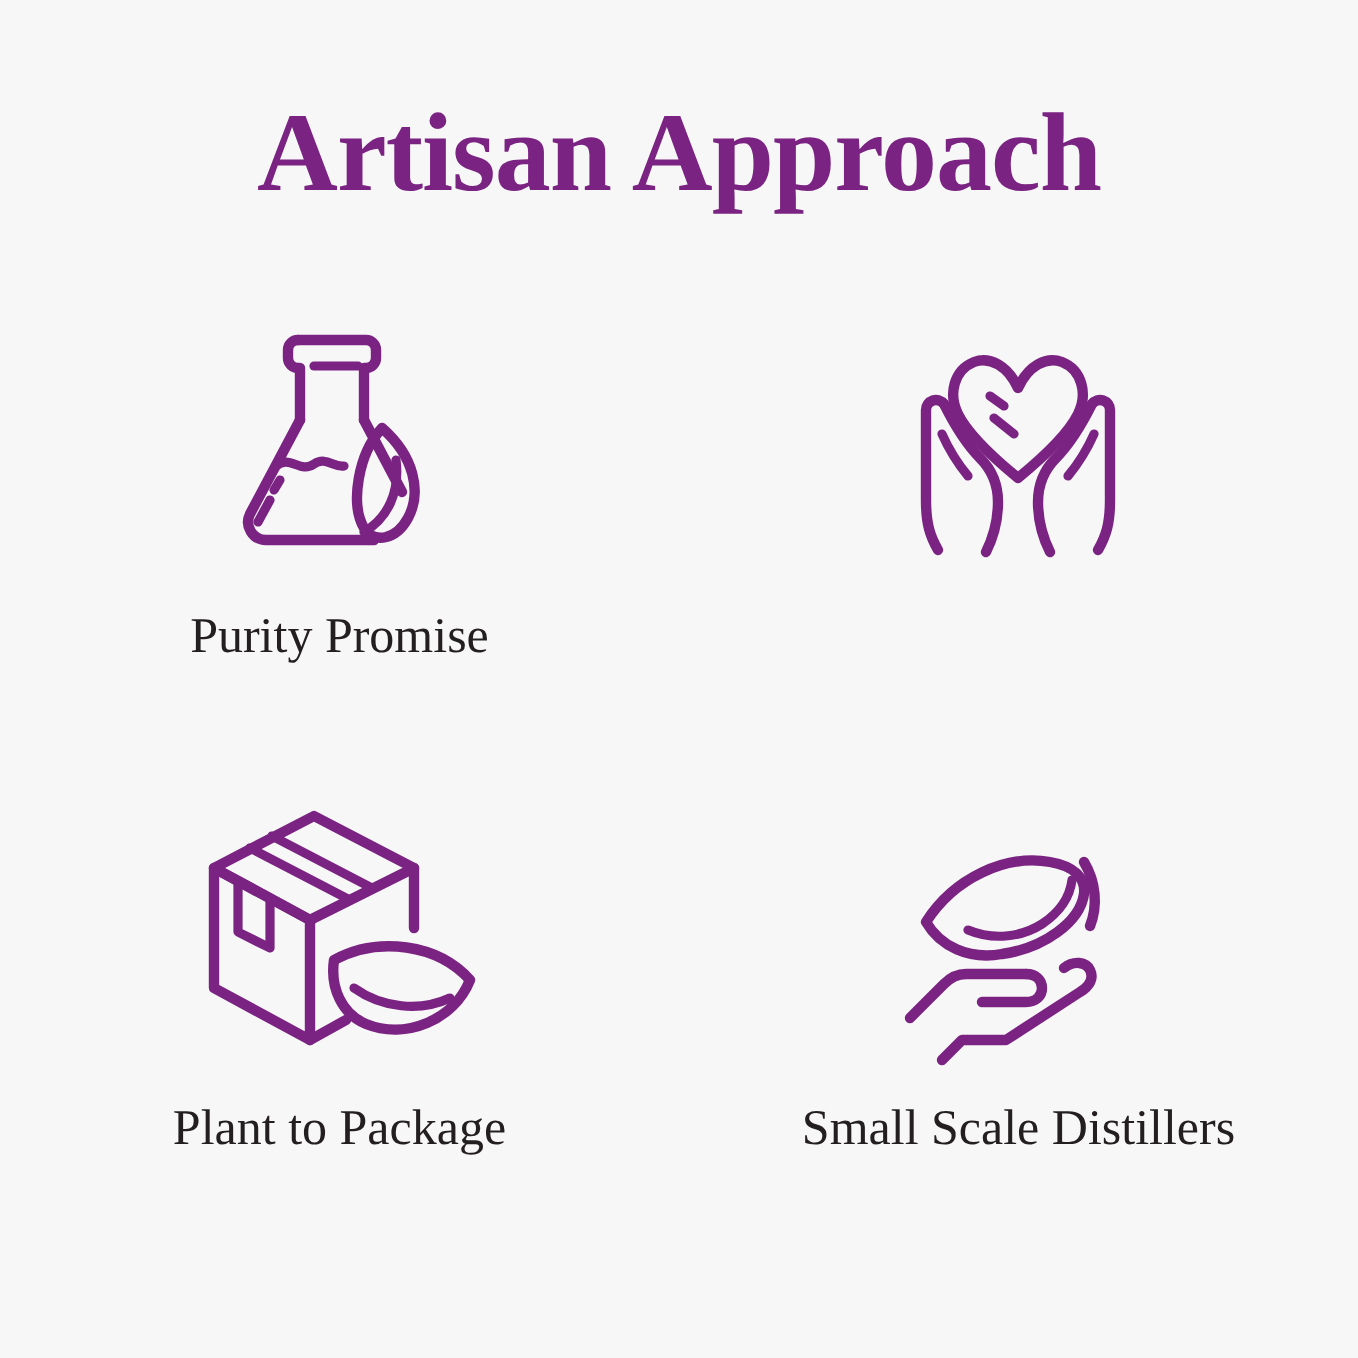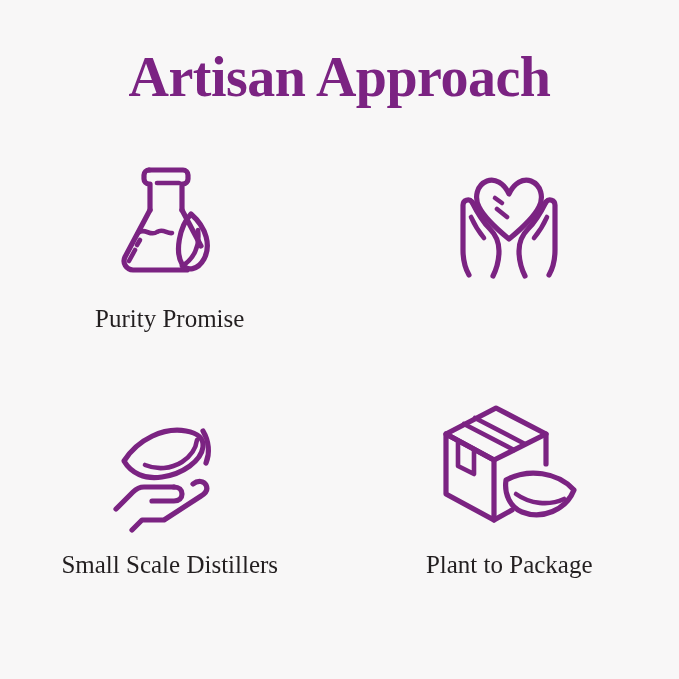--- a/index.html
+++ b/index.html
@@ -141,38 +141,20 @@
 
           <path class="ln" d="M112 48 a5 5 0 0 1 9 3 l0 45 c0 12 -2 18 -6 25"></path>
           <path class="ln" d="M112 48 c-6 12 -11 20 -18 27 c-6 6 -9 14 -9 22 c0 11 3 19 6 25"></path>
           <path class="ln-thin" d="M113 63 c-4 9 -8 15 -13 21"></path>
         </svg>
       </div>
     </div>
 
     <div class="feature-cell">
       <div class="feature-icon">
-        <svg viewBox="0 0 140 120" width="140" height="120" aria-hidden="true">
-
-          <path class="ln" d="M24 56 c14 -22 40 -34 62 -30 c12 2 18 8 17 16 c-2 14 -20 27 -41 30 c-17 3 -31 -4 -38 -16 z"></path>
-
-          <path class="ln" d="M103 26 c6 10 7 22 3 32"></path>
-
-          <path class="ln-thin" d="M45 60 c12 5 26 4 37 -3 c9 -6 14 -14 15 -22"></path>
-
-          <path class="ln" d="M16 104 l17 -17 c3 -3 7 -5 11 -5 h30"></path>
-          <path class="ln" d="M74 82 c5 0 8 3 8 7 c0 4 -3 7 -8 7 h-22"></path>
-          <path class="ln" d="M93 79 c5 -4 11 -3 13 1 c2 4 0 8 -5 11 l-37 24 h-22 l-10 10"></path>
-        </svg>
-      </div>
-      <div class="feature-label">Small Scale Distillers</div>
-    </div>
-
-    <div class="feature-cell">
-      <div class="feature-icon">
         <svg viewBox="0 0 150 125" width="150" height="125" aria-hidden="true">
 
           <path class="ln" d="M12 32 L12 92 L60 118 L60 58 z"></path>
 
           <path class="ln" d="M12 32 L62 6 L112 32 L60 58 z"></path>
 
           <path class="ln" d="M112 32 L112 62"></path>
           <path class="ln" d="M60 118 L78 108"></path>
 
           <path class="ln-thin" d="M30 22 L80 48"></path>
@@ -180,14 +162,32 @@
 
           <path class="ln-thin" d="M24 39 L24 64 L40 72 L40 47"></path>
 
           <path class="ln" d="M72 78 c22 -12 52 -8 68 10 c-8 20 -32 30 -52 22 c-12 -5 -18 -18 -16 -32 z"></path>
           <path class="ln-thin" d="M82 92 c14 10 33 12 48 5"></path>
         </svg>
       </div>
       <div class="feature-label">Plant to Package</div>
     </div>
 
+    <div class="feature-cell">
+      <div class="feature-icon">
+        <svg viewBox="0 0 140 120" width="140" height="120" aria-hidden="true">
+
+          <path class="ln" d="M24 56 c14 -22 40 -34 62 -30 c12 2 18 8 17 16 c-2 14 -20 27 -41 30 c-17 3 -31 -4 -38 -16 z"></path>
+
+          <path class="ln" d="M103 26 c6 10 7 22 3 32"></path>
+
+          <path class="ln-thin" d="M45 60 c12 5 26 4 37 -3 c9 -6 14 -14 15 -22"></path>
+
+          <path class="ln" d="M16 104 l17 -17 c3 -3 7 -5 11 -5 h30"></path>
+          <path class="ln" d="M74 82 c5 0 8 3 8 7 c0 4 -3 7 -8 7 h-22"></path>
+          <path class="ln" d="M93 79 c5 -4 11 -3 13 1 c2 4 0 8 -5 11 l-37 24 h-22 l-10 10"></path>
+        </svg>
+      </div>
+      <div class="feature-label">Small Scale Distillers</div>
+    </div>
+
   </div>
 </div>
 
 </body></html>

